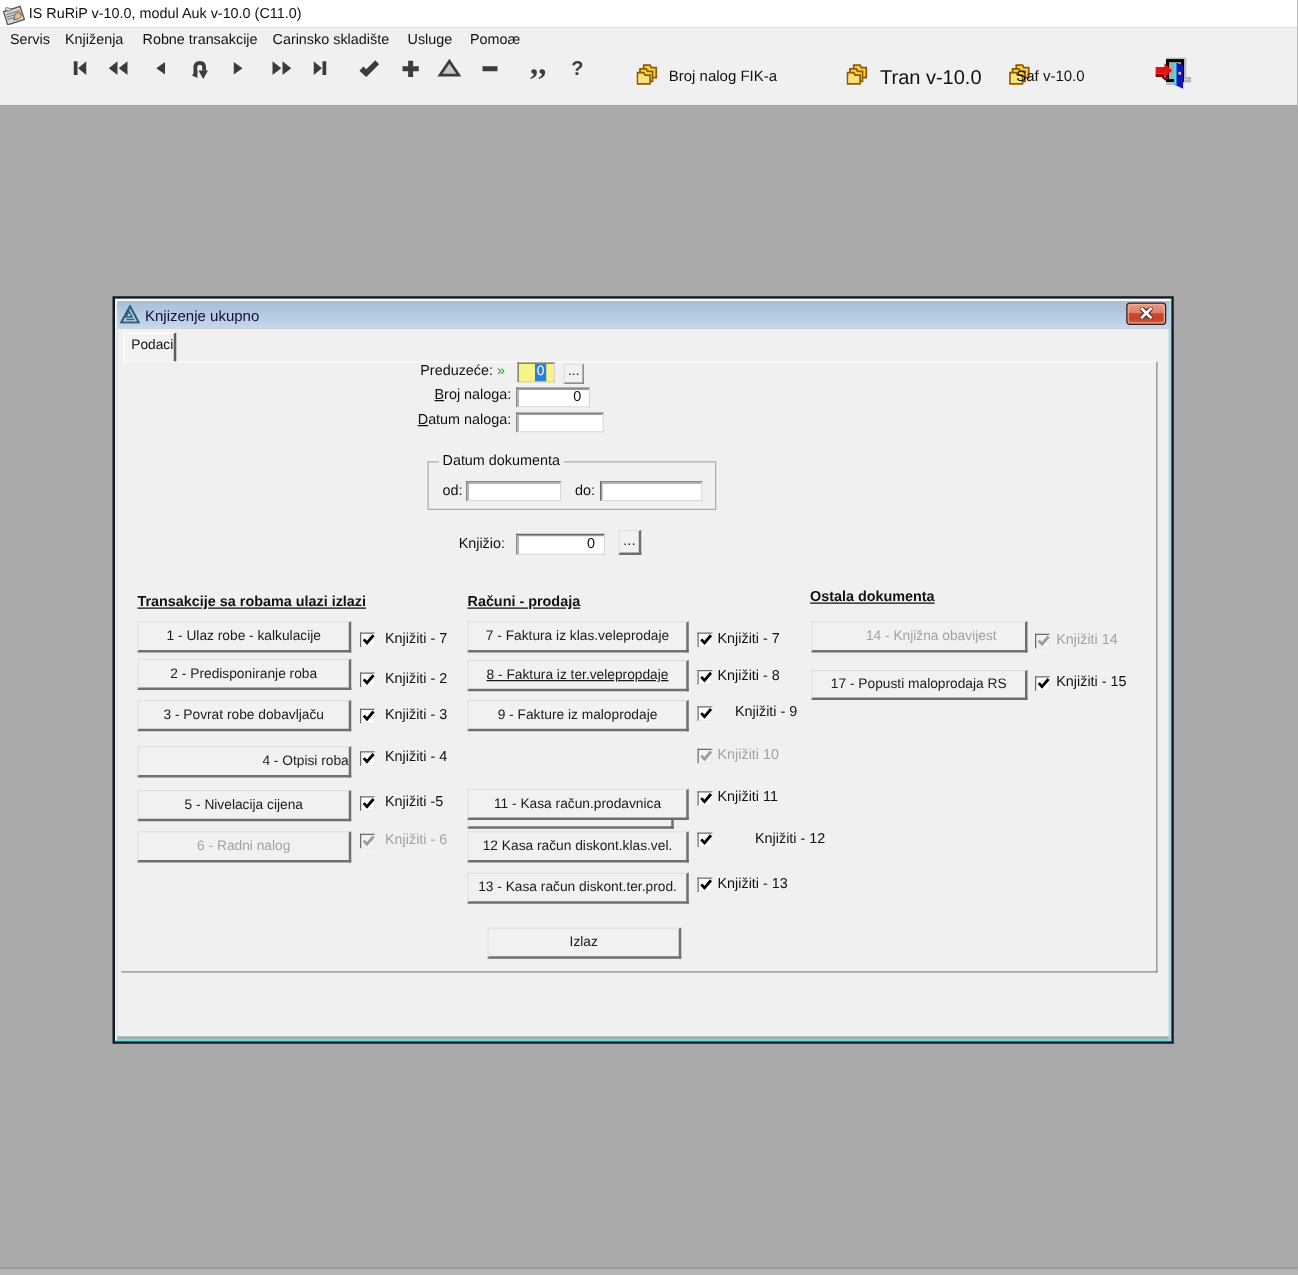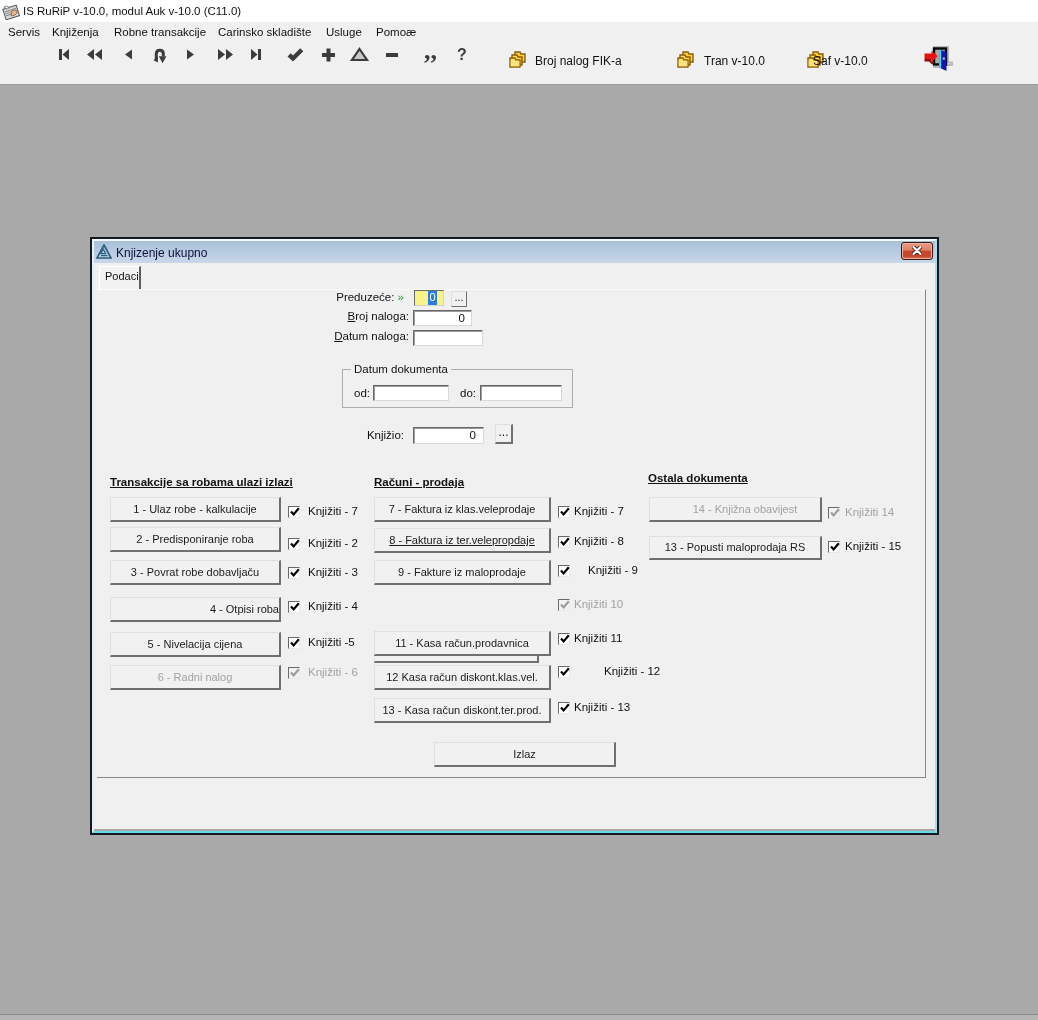--- a/index.html
+++ b/index.html
@@ -92,21 +92,21 @@
   <path d="M1 7 L6 7 L7 9 L11 9 L11 16 L1 16 Z" fill="#ffe06a" stroke="#8a5c08" stroke-width="1.4"></path>
   <path d="M1.7 9.7 L10.3 9.7 L10.3 15.3 L1.7 15.3 Z" fill="#f9e27d"></path>
 </svg>
 <div class="lbl" style="left:535px;top:54px;font-size:12px;">Broj nalog FIK-a</div>
 <svg class="abs" style="left:677px;top:51px;" width="18" height="17" viewBox="0 0 18 17">
   <path d="M6 1 L11 1 L12 3 L16 3 L16 11 L6 11 Z" fill="#ffcf3e" stroke="#8a5c08" stroke-width="1.4"></path>
   <path d="M3 4 L8 4 L9 6 L13 6 L13 14 L3 14 Z" fill="#ffd84e" stroke="#8a5c08" stroke-width="1.4"></path>
   <path d="M1 7 L6 7 L7 9 L11 9 L11 16 L1 16 Z" fill="#ffe06a" stroke="#8a5c08" stroke-width="1.4"></path>
   <path d="M1.7 9.7 L10.3 9.7 L10.3 15.3 L1.7 15.3 Z" fill="#f9e27d"></path>
 </svg>
-<div class="lbl" style="left:704px;top:54px;font-size:12px;">Tran v-10.0</div>
+<div class="lbl" style="left:704px;top:54px;font-size:16px;">Tran v-10.0</div>
 <svg class="abs" style="left:807px;top:51px;" width="18" height="17" viewBox="0 0 18 17">
   <path d="M6 1 L11 1 L12 3 L16 3 L16 11 L6 11 Z" fill="#ffcf3e" stroke="#8a5c08" stroke-width="1.4"></path>
   <path d="M3 4 L8 4 L9 6 L13 6 L13 14 L3 14 Z" fill="#ffd84e" stroke="#8a5c08" stroke-width="1.4"></path>
   <path d="M1 7 L6 7 L7 9 L11 9 L11 16 L1 16 Z" fill="#ffe06a" stroke="#8a5c08" stroke-width="1.4"></path>
   <path d="M1.7 9.7 L10.3 9.7 L10.3 15.3 L1.7 15.3 Z" fill="#f9e27d"></path>
 </svg>
 <div class="lbl" style="left:813px;top:54px;font-size:12px;">Saf v-10.0</div>
 
 <svg class="abs" style="left:923px;top:46px;" width="30" height="26" viewBox="0 0 30 26">
   <path d="M10 1 L25 1 L25 16.5 L29 16.5 L29 19 L21 19 L21 21 L10 21" fill="none" stroke="#b9b9b9" stroke-width="2"></path>
@@ -260,28 +260,28 @@
   </div>
 <div class="cblbl" style="left:604px;top:665px;">Knjižiti - 12</div>
 <div class="cb" style="left:558px;top:702px;">
     <svg width="12" height="12">
       <path d="M2 5.5 L4.6 8.4 L9.8 2.2" stroke="#000" stroke-width="2.2" fill="none"></path>
     </svg>
   </div>
 <div class="cblbl" style="left:574px;top:701px;">Knjižiti - 13</div>
 
 <div class="btn3d dis" style="left:649px;top:497px;width:173px;height:25px;line-height:22px;padding-left:20px;">14 - Knjižna obavijest</div>
-<div class="btn3d" style="left:649px;top:536px;width:173px;height:24px;line-height:21px;">13 - Popusti maloprodaja RS</div>
+<div class="btn3d" style="left:649px;top:536px;width:173px;height:24px;line-height:21px;">17 - Popusti maloprodaja RS</div>
 
 <div class="cb dis" style="left:828px;top:507px;">
     <svg width="12" height="12">
       <path d="M2 5.5 L4.6 8.4 L9.8 2.2" stroke="#9b9b9b" stroke-width="2.2" fill="none"></path>
     </svg>
   </div>
 <div class="cblbl dis" style="left:845px;top:506px;">Knjižiti 14</div>
 <div class="cb" style="left:828px;top:541px;">
     <svg width="12" height="12">
       <path d="M2 5.5 L4.6 8.4 L9.8 2.2" stroke="#000" stroke-width="2.2" fill="none"></path>
     </svg>
   </div>
 <div class="cblbl" style="left:845px;top:540px;">Knjižiti - 15</div>
 
-<div class="btn3d" style="left:390px;top:742px;width:182px;height:25px;line-height:22px;margin-left:44px;">Izlaz</div>
+<div class="btn3d" style="left:390px;top:742px;width:155px;height:25px;line-height:22px;">Izlaz</div>
 
 </body></html>

